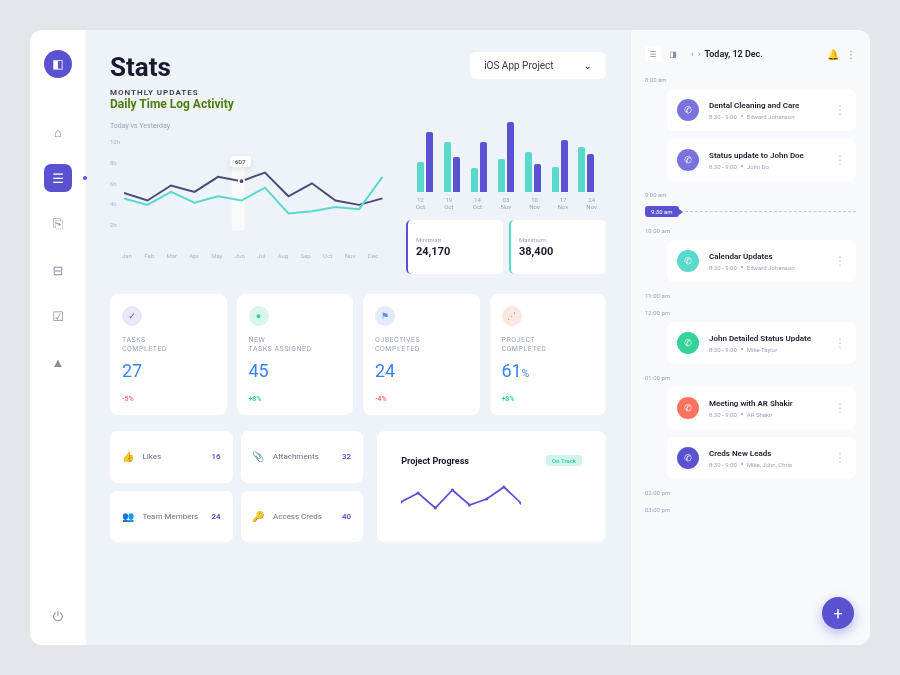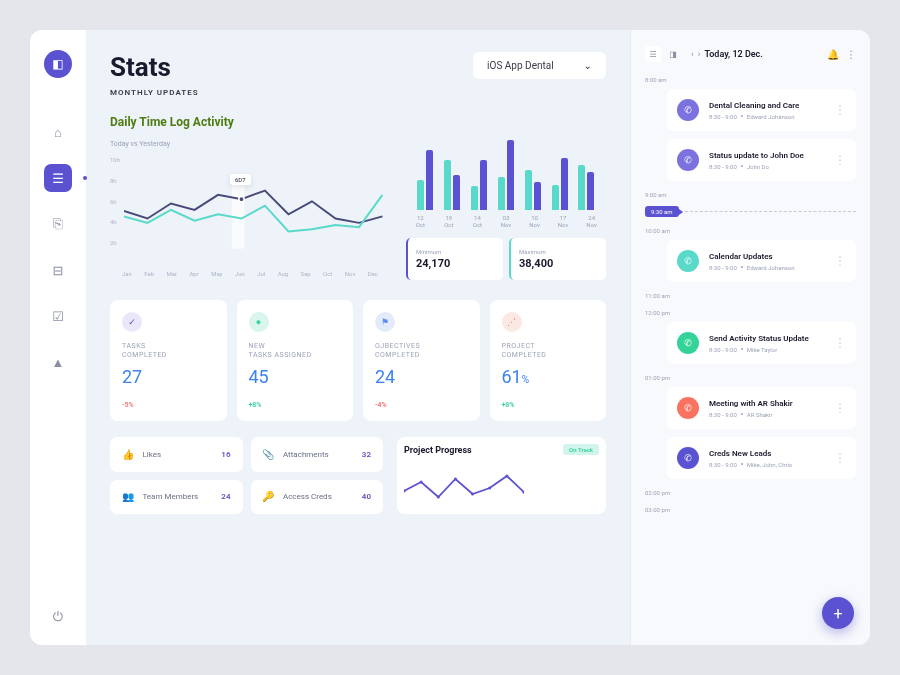--- a/index.html
+++ b/index.html
@@ -6,61 +6,61 @@
 body{background:#e5e6eb;display:flex;align-items:center;justify-content:center;min-height:675px;padding:30px 0}
 .app{width:840px;height:615px;background:#eef2f9;border-radius:12px;display:flex;overflow:hidden}
 .sidebar{width:56px;background:#fff;display:flex;flex-direction:column;align-items:center;padding:20px 0}
 .logo{width:28px;height:28px;background:#5b52d1;border-radius:50%;display:flex;align-items:center;justify-content:center;margin-bottom:40px;color:#fff;font-size:12px}
 .nav-items{display:flex;flex-direction:column;gap:18px;flex:1}
 .nav-item{width:28px;height:28px;border-radius:7px;display:flex;align-items:center;justify-content:center;cursor:pointer;color:#8a8fa3;font-size:13px;position:relative}
 .nav-item.active{background:#5b52d1;color:#fff}
 .nav-item.active::after{content:'';position:absolute;right:-15px;width:4px;height:4px;background:#5b52d1;border-radius:50%}
 .power-icon{margin-top:auto;color:#8a8fa3;font-size:13px;cursor:pointer}
 .main{flex:1;padding:22px 24px;overflow-y:auto}
-.header-row{display:flex;justify-content:space-between;align-items:flex-start;margin-bottom:18px}
+.header-row{display:flex;justify-content:space-between;align-items:flex-start;}
 .title{font-size:26px;font-weight:700;color:#1a1a2e;margin-bottom:6px}
 .subtitle{font-size:8px;font-weight:600;color:#3a3a4a;letter-spacing:1px}
 .project-select{background:#fff;padding:8px 14px;border-radius:6px;display:flex;align-items:center;gap:30px;cursor:pointer;font-size:10px;color:#3a3a4a}
 .charts-row{display:flex;gap:16px;margin-bottom:20px}
 .chart-section{flex:1}
 .chart-header{display:flex;justify-content:space-between;align-items:flex-start;margin-bottom:8px}
 .chart-title{font-size:12px;font-weight:700;color:#4d7c0f}
 .chart-subtitle{font-size:7px;color:#9ca3b8;margin-top:11px}
 .refresh-btn{width:20px;height:20px;border:1px solid #e0e4ec;border-radius:5px;display:flex;align-items:center;justify-content:center;cursor:pointer;font-size:9px;color:#8a8fa3}
 .line-chart{height:110px;position:relative}
 .line-chart svg{width:100%;height:100%}
 .y-axis{position:absolute;left:0;top:0;bottom:20px;display:flex;flex-direction:column;justify-content:space-between;font-size:6px;color:#b0b5c8}
 .x-axis{display:flex;justify-content:space-between;font-size:6px;color:#b0b5c8;padding:0 12px;margin-top:4px}
 .bar-chart{height:95px;display:flex;align-items:flex-end;justify-content:space-around;padding:0 6px}
 .bar-group{display:flex;gap:2px;align-items:flex-end}
 .bar{width:7px;border-radius:2px 2px 0 0}
 .bar-labels{display:flex;justify-content:space-around;font-size:6px;color:#9ca3b8;margin-top:4px;text-align:center}
 .bar-labels span{width:18px}
 .invoice-stats{display:flex;gap:6px;margin-top:10px}
-.invoice-stat{flex:1;background:#fff;border-radius:5px;padding:10px 8px}
+.invoice-stat{flex:1;background:#fff;border-radius:5px;padding:16px 8px}
 .invoice-stat-label{font-size:6px;color:#9ca3b8;margin-bottom:2px}
 .invoice-stat-value{font-size:11px;font-weight:700;color:#1a1a2e}
 .invoice-stat.min{border-left:2px solid #5b52d1}
 .invoice-stat.max{border-left:2px solid #58d9c9}
 .stats-row{display:flex;gap:10px;margin-bottom:16px}
 .stat-card{flex:1;background:#fff;border-radius:8px;padding:12px}
 .stat-icon{width:20px;height:20px;border-radius:50%;display:flex;align-items:center;justify-content:center;font-size:9px;margin-bottom:10px}
 .stat-label{font-size:7px;color:#9ca3b8;letter-spacing:0.5px;margin-bottom:6px;line-height:1.3}
 .stat-value{font-size:18px;font-weight:400;color:#3b82f6;margin-bottom:14px}
 .stat-value small{font-size:10px}
 .stat-change{font-size:7px;font-weight:600}
 .stat-change.neg{color:#f87171}
 .stat-change.pos{color:#34d399}
 .bottom-row{display:flex;gap:14px}
 .quick-stats{display:grid;grid-template-columns:1fr 1fr;gap:8px;flex:1.4}
 .quick-stat{background:#fff;border-radius:7px;padding:10px 12px;display:flex;align-items:center;gap:8px;font-size:8px}
 .quick-stat-icon{color:#8a8fa3;font-size:10px}
 .quick-stat-label{color:#6a6f85;flex:1}
 .quick-stat-value{color:#5b52d1;font-weight:600}
-.progress-card{flex:1;background:#fff;border-radius:8px;padding:7px}
+.progress-card{flex:1;background:#fff;border-radius:8px;padding:24px}
 .progress-header{display:flex;justify-content:space-between;align-items:center;margin-bottom:12px}
 .progress-title{font-size:9px;font-weight:700;color:#1a1a2e}
 .progress-badge{background:#d1f5ee;color:#34d399;font-size:6px;padding:2px 6px;border-radius:3px;font-weight:600}
 .progress-chart{height:36px}
 .right-panel{width:240px;background:#f7f9fc;padding:16px 14px;border-left:1px solid #e8ecf3;overflow-y:auto;position:relative}
 .panel-header{display:flex;align-items:center;gap:10px;margin-bottom:14px}
 .view-toggles{display:flex;gap:4px}
 .view-toggle{width:16px;height:16px;border-radius:3px;display:flex;align-items:center;justify-content:center;font-size:8px;cursor:pointer;color:#8a8fa3}
 .view-toggle.active{background:#fff}
 .date-nav{display:flex;align-items:center;gap:4px;font-size:9px}
@@ -113,21 +113,21 @@
     <div class="power-icon">⏻</div>
   </div>
 
   <div class="main">
     <div class="header-row">
       <div>
         <div class="title">Stats</div>
         <div class="subtitle">MONTHLY UPDATES</div>
       </div>
       <div class="project-select">
-        <span>iOS App Dental</span>
+        <span>iOS App Project</span>
         <span>⌄</span>
       </div>
     </div>
 
     <div class="charts-row">
 
       <div class="chart-section" style="flex:1.4">
         <div class="chart-header">
           <div>
             <div class="chart-title">Daily Time Log Activity</div>
@@ -349,21 +349,21 @@
               <span>Edward Johanson</span>
             </div>
       </div>
       <div class="event-more">⋮</div>
     </div>
         <div class="time-label">11:00 am</div>
         <div class="time-label">12:00 pm</div>
         <div class="event-card">
       <div class="event-icon" style="background:#34d399">✆</div>
       <div class="event-content">
-        <div class="event-title">Send Activity Status Update</div>
+        <div class="event-title">John Detailed Status Update</div>
         <div class="event-meta">
               <span>8:30 - 9:00</span>
               <span class="event-dot"></span>
               <span>Mike Taylor</span>
             </div>
       </div>
       <div class="event-more">⋮</div>
     </div>
         <div class="time-label">01:00 pm</div>
         <div class="event-card">

